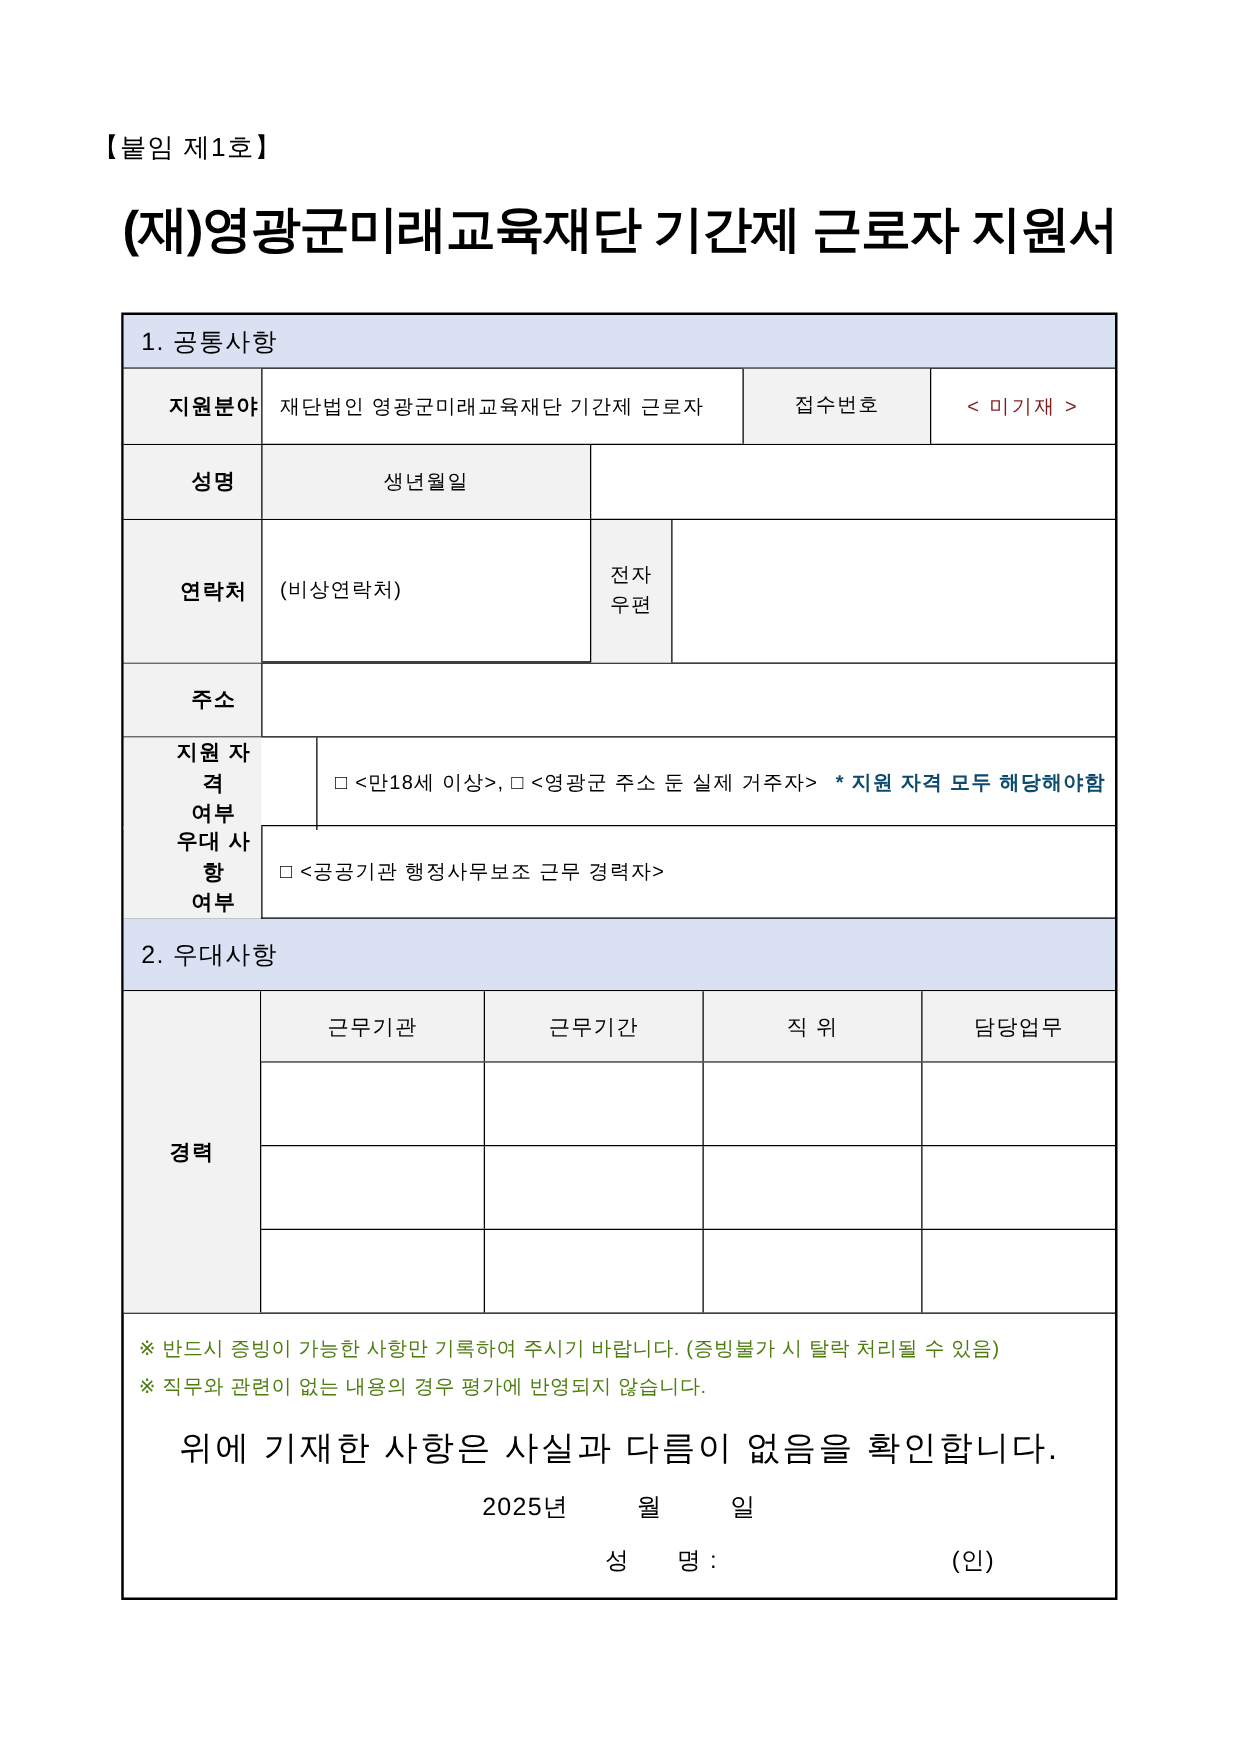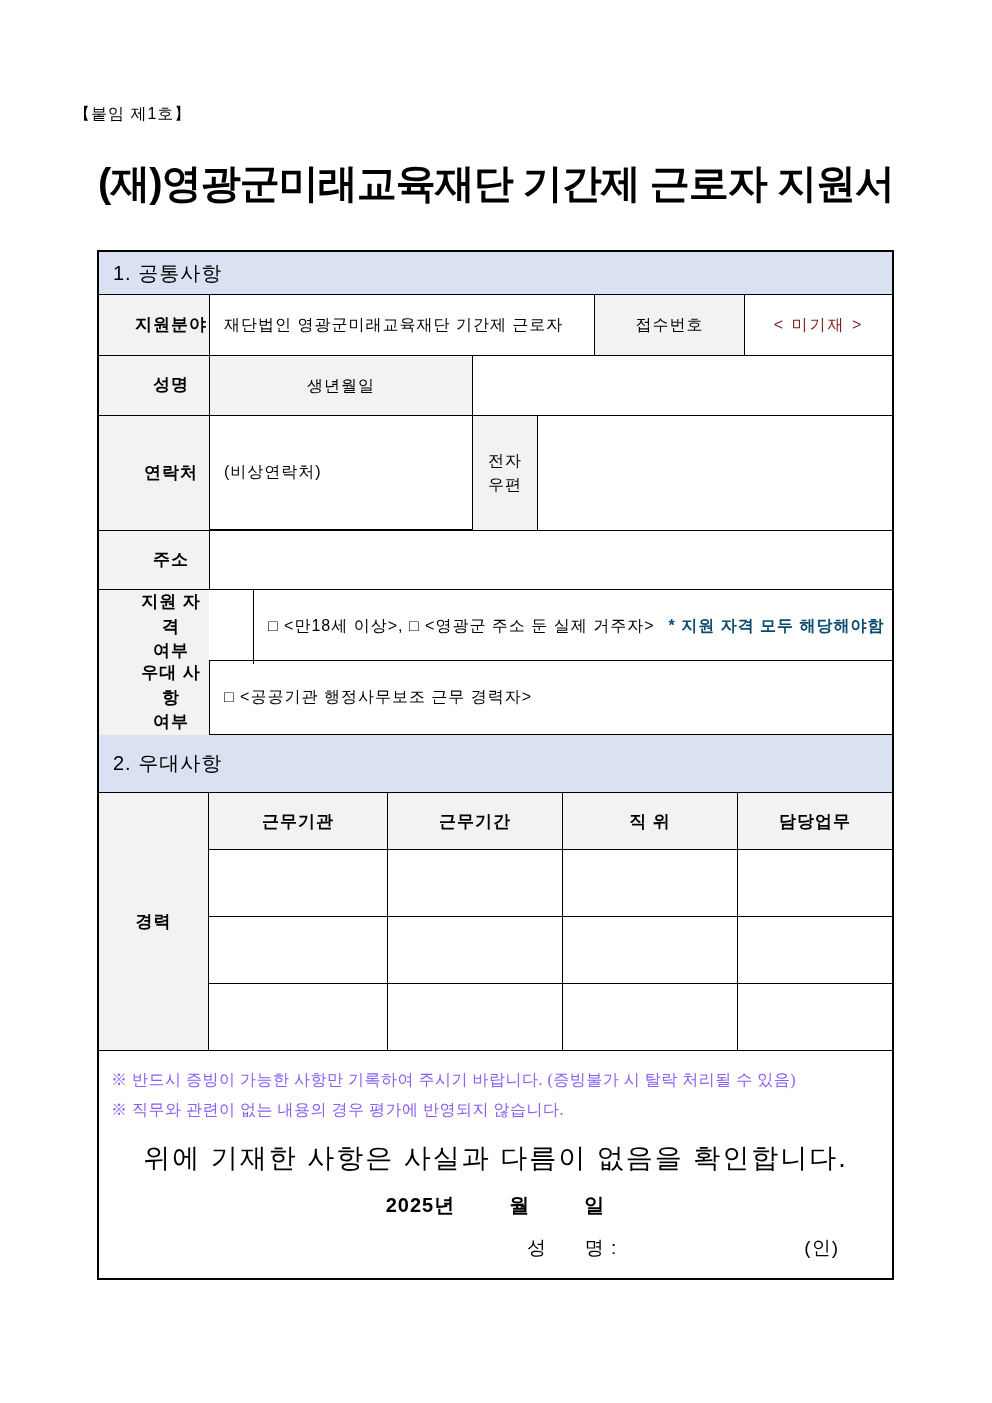--- a/index.html
+++ b/index.html
@@ -1,21 +1,21 @@
 <!DOCTYPE html>
 <html><head>
 <meta charset="utf-8">
 <style>
   html,body{margin:0;padding:0;background:#fff;}
   .sheet{
     position:relative;width:992px;height:1403px;background:#ffffff;
     font-family:"Liberation Sans","DejaVu Sans",sans-serif;color:#000;
     overflow:hidden;
   }
-  .attach{position:absolute;left:74px;top:104px;font-size:16px;letter-spacing:1px;}
+  .attach{position:absolute;left:74px;top:104px;font-size:21px;letter-spacing:1px;}
   .doc-title{
     position:absolute;left:0;top:156px;width:100%;text-align:center;
     font-size:40px;font-weight:700;letter-spacing:-1px;
   }
   .form{
     position:absolute;left:97px;top:250px;width:797px;
     border:2px solid #000;box-sizing:border-box;
   }
   .form *{box-sizing:border-box;}
   .form > * + *{border-top:1.5px solid #000;}
@@ -51,29 +51,29 @@
   .career{display:grid;grid-template-columns:110px 1fr;}
   .career-left{
     background:#f2f2f2;display:flex;align-items:center;justify-content:center;
     font-weight:700;font-size:17px;letter-spacing:1px;border-right:1.5px solid #000;
   }
   .career-right > * + *{border-top:1.5px solid #000;}
   .crow{display:grid;grid-template-columns:178px 175px 175px 1fr;}
   .crow > * + *{border-left:1.5px solid #000;}
   .chead{height:56px;}
   .chead > div{background:#f2f2f2;display:flex;align-items:center;justify-content:center;
-    font-weight:700;font-size:17px;letter-spacing:1px;}
+    font-weight:400;font-size:17px;letter-spacing:1px;}
   .cdata{height:67px;}
   .bottom{height:228px;padding:14px 12px 0 12px;}
-  .note-line{color:#8b5cf6;font-size:16px;line-height:1.85;letter-spacing:0.5px;white-space:nowrap;font-family:Liberation Serif, serif;}
+  .note-line{color:#4d7c0f;font-size:16px;line-height:1.85;letter-spacing:0.5px;white-space:nowrap;}
   .statement{margin-top:16px;text-align:center;font-size:27px;letter-spacing:2px;}
-  .date-line{margin-top:16px;display:flex;justify-content:center;align-items:center;font-size:20px;letter-spacing:1px;font-weight:bold;}
+  .date-line{margin-top:16px;display:flex;justify-content:center;align-items:center;font-size:20px;letter-spacing:1px;}
   .date-line span{margin:0 27px;}
   .sig-line{
-    margin-top:16px;margin-right:41px;margin-left:auto;width:312px;
+    margin-top:16px;margin-right:84px;margin-left:auto;width:312px;
     display:flex;justify-content:space-between;font-size:19px;letter-spacing:1px;white-space:pre;
   }
 </style>
 </head>
 <body>
 
 <div class="sheet">
 
   <div class="attach">【붙임 제1호】</div>
   <div class="doc-title">(재)영광군미래교육재단 기간제 근로자 지원서</div>

